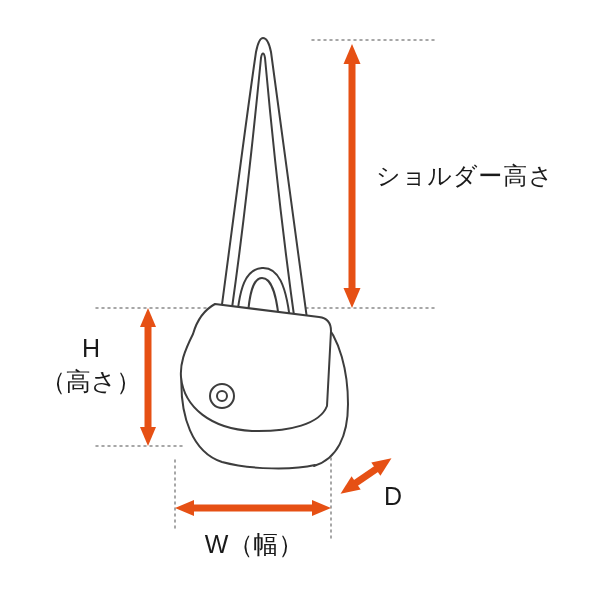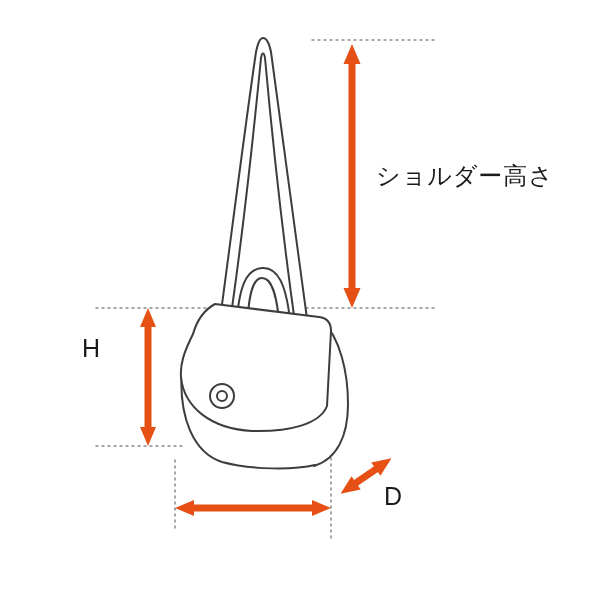--- a/index.html
+++ b/index.html
@@ -98,20 +98,22 @@
       <line class="arrowshaft" x1="-14" y1="0" x2="14" y2="0"></line>
       <polygon class="arrowhead" points="-31,0 -12,-8 -12,8"></polygon>
       <polygon class="arrowhead" points="31,0 12,-8 12,8"></polygon>
     </g>
   </svg>
 
   <div class="label label-shoulder">ショルダー高さ</div>
 
   <div class="label label-height">
     <div>H</div>
+    <div>（高さ）</div>
   </div>
 
+  <div class="label label-width">W（幅）</div>
 
   <div class="label label-depth">
     <div>D</div>
   </div>
 
 </div>
 
 </body></html>

